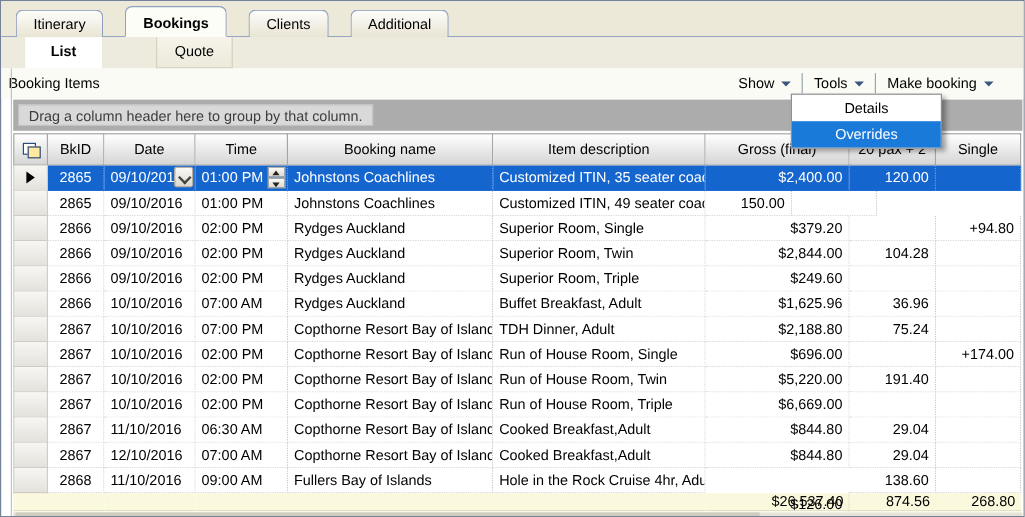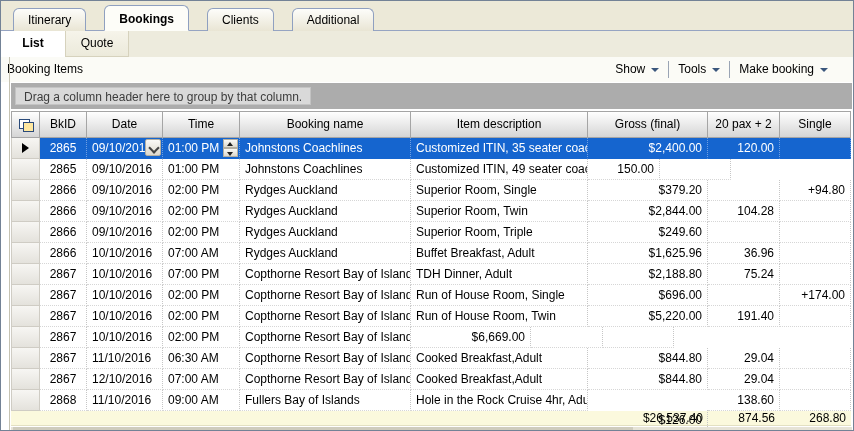--- a/index.html
+++ b/index.html
@@ -8,21 +8,21 @@
        border:1px solid #738296;box-sizing:border-box;overflow:hidden;}
   
   .tabbar{position:absolute;left:0;top:0;width:100%;height:30px;background:var(--beige);
           border-bottom:1px solid #96a4c2;box-sizing:border-box;}
   .tabs{position:absolute;left:12px;bottom:-1px;display:flex;align-items:flex-end;}
   .tab{padding:4px 14px 4px;margin-right:18px;background:linear-gradient(#fdfdfa,#e9e5d4);
        border:1px solid #8fa0c0;border-bottom:none;border-radius:6px 6px 0 0;cursor:default;}
   .tab.active{background:#fdfdf8;font-weight:bold;padding-top:6px;border-bottom:1px solid #fdfdf8;position:relative;z-index:2;}
   
   .subtabbar{position:absolute;left:0;top:30px;width:100%;height:26px;background:#edebdd;}
-  .subtabs{position:absolute;left:0;top:0;height:26px;display:flex;}
+  .subtabs{position:absolute;left:20px;top:0;height:26px;display:flex;gap:45px;}
   .subtab{min-width:64px;padding:5px 10px 0;text-align:center;box-sizing:border-box;
           background:linear-gradient(#f6f4ea,#eceadb);border:1px solid #d6d2bd;border-top:none;cursor:default;}
   .subtab.active{background:#fff;font-weight:bold;border:none;}
   
   .toolbar{position:absolute;left:0;top:56px;width:100%;height:25px;background:#fbfbf6;}
   .bi-label{position:absolute;left:6px;top:5px;}
   .tb-buttons{position:absolute;right:16px;top:2px;display:flex;align-items:center;height:20px;}
   .tb-btn{display:flex;align-items:center;padding:2px 9px;cursor:default;white-space:nowrap;}
   .caret{width:0;height:0;border-left:4px solid transparent;border-right:4px solid transparent;
          border-top:4px solid #3a567c;margin-left:6px;margin-top:2px;}
@@ -227,20 +227,21 @@
           <div class="dcell ar" style="width: 120px;">$5,220.00</div>
           <div class="dcell ar" style="width: 72px;">191.40</div>
           <div class="dcell ar" style="width: 71px;"></div>
         </div>
         <div class="drow">
           <div class="dcell ind" style="width: 29px;"></div>
           <div class="dcell ac" style="width: 47px;">2867</div>
           <div class="dcell al" style="width: 76px;">10/10/2016</div>
           <div class="dcell al" style="width: 77px;">02:00 PM</div>
           <div class="dcell al" style="width: 171px;">Copthorne Resort Bay of Islands</div>
+          <div class="dcell al" style="width: 177px;">Run of House Room, Triple</div>
           <div class="dcell ar" style="width: 120px;">$6,669.00</div>
           <div class="dcell ar" style="width: 72px;"></div>
           <div class="dcell ar" style="width: 71px;"></div>
         </div>
         <div class="drow">
           <div class="dcell ind" style="width: 29px;"></div>
           <div class="dcell ac" style="width: 47px;">2867</div>
           <div class="dcell al" style="width: 76px;">11/10/2016</div>
           <div class="dcell al" style="width: 77px;">06:30 AM</div>
           <div class="dcell al" style="width: 171px;">Copthorne Resort Bay of Islands</div>
@@ -282,14 +283,18 @@
         <div class="scell ar" style="width: 120px;">$26,537.40</div>
         <div class="scell ar" style="width: 72px;">874.56</div>
         <div class="scell ar" style="width: 71px;">268.80</div>
       </div>
   </div>
 
   <div class="hscroll">
     <div class="hthumb"></div>
   </div>
 
+  <div class="menu">
+      <div class="menu-item">Details</div>
+      <div class="menu-item hl">Overrides</div>
+    </div>
 
 </div>
 
 </body></html>

